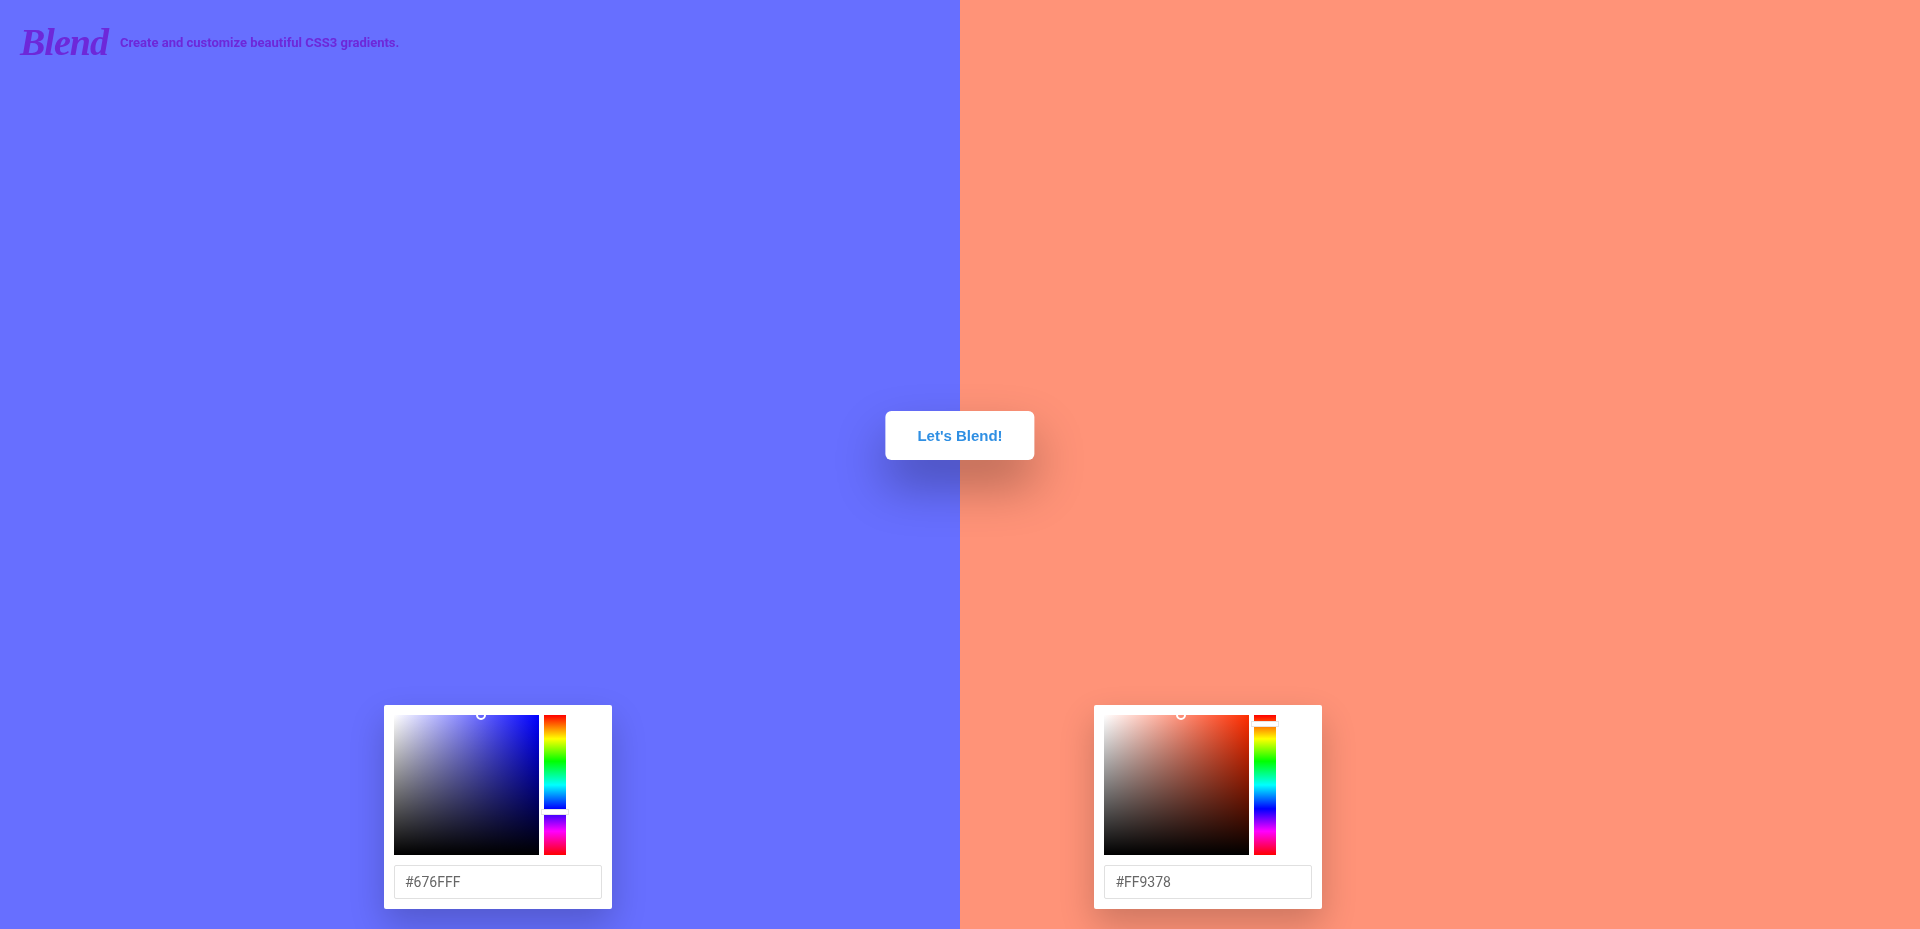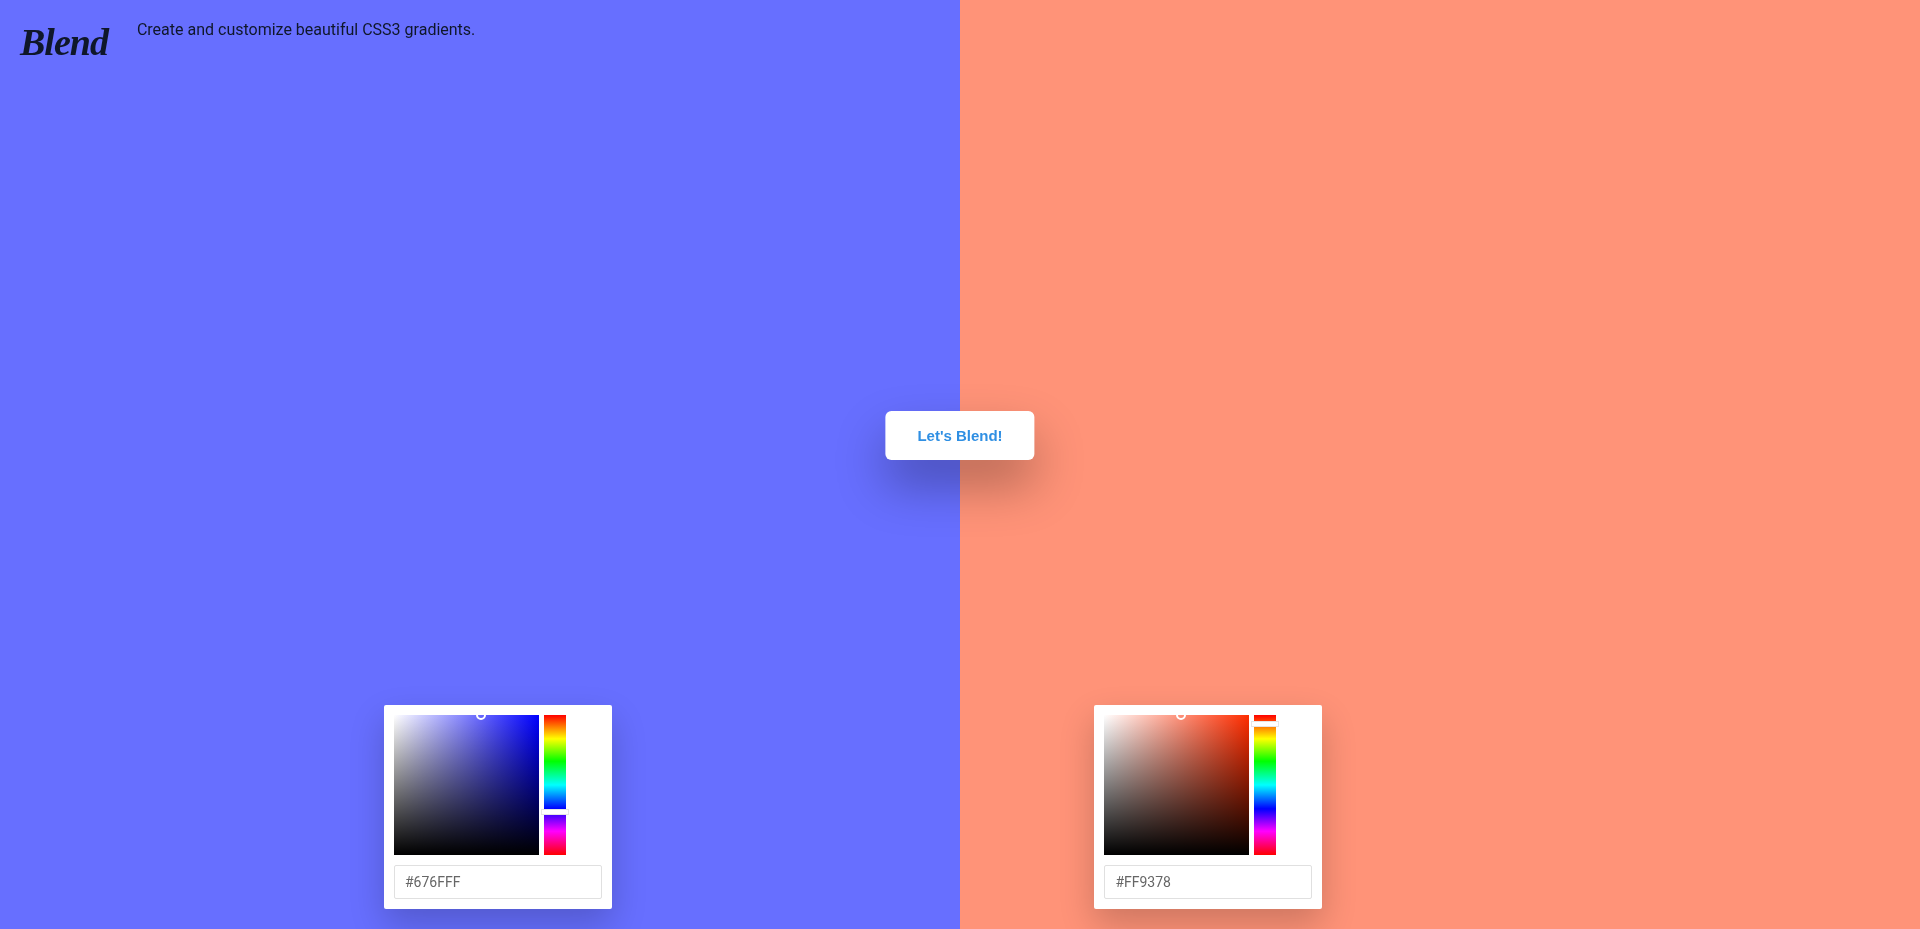--- a/index.html
+++ b/index.html
@@ -34,38 +34,37 @@
 
     .panel-right {
       background: #FF9378;
     }
 
     .header {
       position: absolute;
       top: 20px;
       left: 20px;
       display: flex;
-      align-items: flex-start;
+      align-items: center;
       gap: 12px;
-      color: #0f172a;
+      color: #6d28d9;
       z-index: 10;
     }
 
     .logo {
       font-family: Georgia, 'Times New Roman', serif;
       font-weight: 900;
       font-style: italic;
       font-size: 38px;
       letter-spacing: -1px;
     }
 
     .tagline {
-      font-size: 16px;
-      font-weight: 400;
-      margin-left: 17px;
+      font-size: 13px;
+      font-weight: 700;
     }
 
     .blend-button {
       position: absolute;
       top: 50%;
       left: 50%;
       transform: translate(-50%, -110%);
       background: #FFFFFF;
       color: #2F8FE3;
       border: none;

